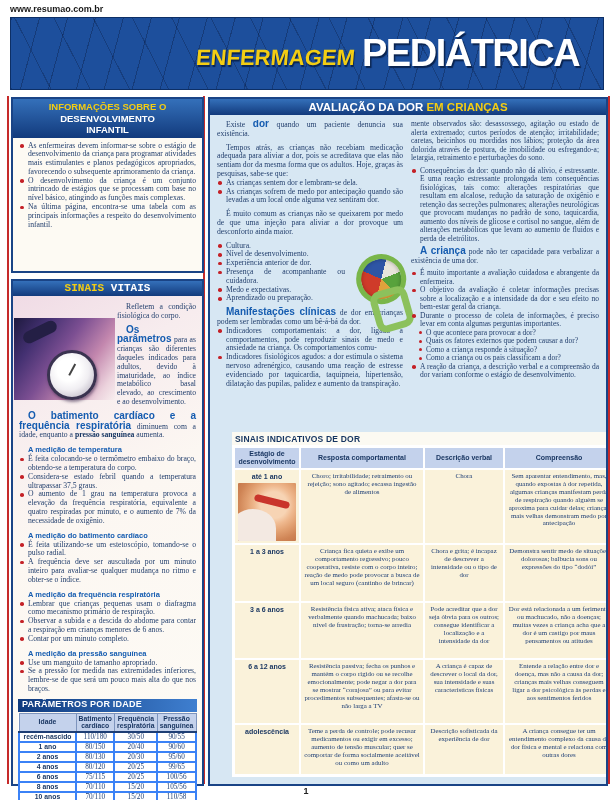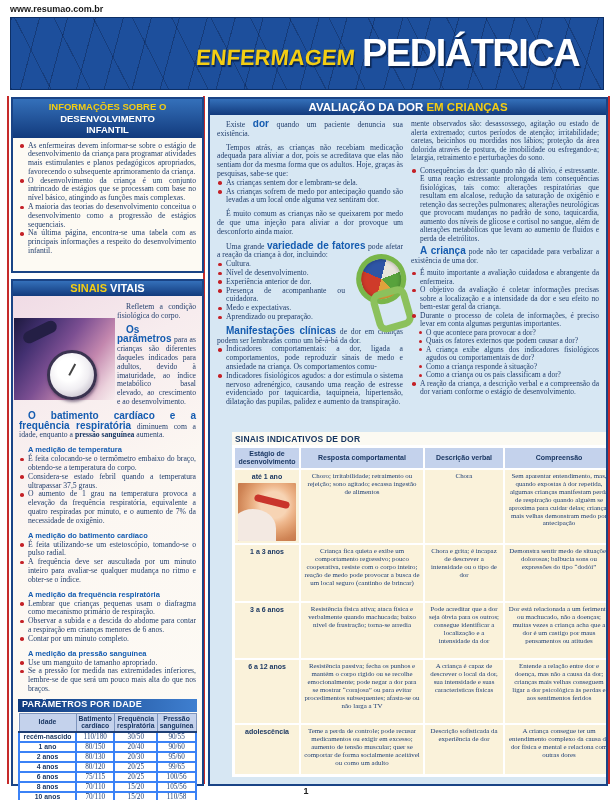--- a/index.html
+++ b/index.html
@@ -35,21 +35,21 @@
   b.blue{color:#155cb0;font-family:"Liberation Sans",sans-serif;font-size:10px;}
   b.navyb{color:#173663;}
   
   .box{position:absolute;border:2px solid #1a4486;}
   .box1{left:11px;top:97px;width:189px;height:172px;background:#fdfaf3;}
   .box2{left:11px;top:279px;width:189px;height:503px;
     background:linear-gradient(150deg,#efd9e4 0%,#f7ecee 22%,#fcf7f2 45%,#fdfbf5 100%);}
   .boxhdr{background:linear-gradient(180deg,#3470ba 0%,#123a7c 100%);text-align:center;
     font-family:"Liberation Sans",sans-serif;font-weight:bold;color:#fff;}
   .hdr3{font-size:9.5px;line-height:11.5px;padding:2px 0;}
-  .hdr1{font-size:11px;line-height:15px;height:15px;}
+  .hdr1{font-size:11px;line-height:15px;height:15px;font-family:Liberation Mono, monospace;}
   .yellow{color:#f3cd13;}
   .body1{margin:4px 6px 0;}
   
   .v-wrap{position:relative;height:486px;}
   .bp-photo{position:absolute;left:1px;top:15px;width:101px;height:82px;
     background:linear-gradient(125deg,#1e1a3e 0%,#433071 22%,#7c4f92 45%,#c387ae 68%,#ecd3dd 88%,rgba(252,247,242,0) 100%);}
   .bp-tube{position:absolute;left:8px;top:8px;width:36px;height:12px;background:#241f45;border-radius:6px;transform:rotate(-26deg);}
   .bp-gauge{position:absolute;left:33px;top:32px;width:44px;height:44px;border-radius:50%;
     background:radial-gradient(circle at 42% 38%,#fff 0 30%,#f0eef2 55%,#c9c4cf 80%,#8d8698 100%);
     border:3px solid #3a3350;box-shadow:1px 2px 3px rgba(40,20,60,.5);}
@@ -121,21 +121,20 @@
 
   <div class="box box1">
     <div class="boxhdr hdr3">
       <div class="yellow">INFORMAÇÕES SOBRE O</div>
       <div>DESENVOLVIMENTO</div>
       <div>INFANTIL</div>
     </div>
     <ul class="txt body1">
       <li class="b">As enfermeiras devem informar-se sobre o estágio de desenvolvimento da criança para programar atividades mais estimulantes e planos pedagógicos apropriados, favorecendo o subsequente aprimoramento da criança.</li>
       <li class="b">O desenvolvimento da criança é um conjunto intrincado de estágios que se processam com base no nível básico, atingindo as funções mais complexas.</li>
-      <li class="b">A maioria das teorias do desenvolvimento conceitua o desenvolvimento como a progressão de estágios sequenciais.</li>
       <li class="b">Na última página, encontra-se uma tabela com as principais informações a respeito do desenvolvimento infantil.</li>
     </ul>
   </div>
 
   <div class="box box2">
     <div class="boxhdr hdr1">
       <span class="yellow">SINAIS</span>&nbsp;<span>VITAIS</span>
     </div>
     <div class="v-wrap">
       <div class="bp-photo">
@@ -237,21 +236,20 @@
     </div>
 
     <div class="colA txt">
       <p class="ind"><span>Existe </span><b class="blue">dor</b><span> quando um paciente denuncia sua existência.</span></p>
       <p class="ind" style="margin-bottom:0">Tempos atrás, as crianças não recebiam medicação adequada para aliviar a dor, pois se acreditava que elas não sentiam dor da mesma forma que os adultos. Hoje, graças às pesquisas, sabe-se que:</p>
       <ul>
         <li class="b">As crianças sentem dor e lembram-se dela.</li>
         <li class="b">As crianças sofrem de medo por antecipação quando são levadas a um local onde alguma vez sentiram dor.</li>
       </ul>
       <p class="ind">É muito comum as crianças não se queixarem por medo de que uma injeção para aliviar a dor provoque um desconforto ainda maior.</p>
-      <p class="ind" style="margin-bottom:0"><span>Uma grande </span><b class="blue">variedade de fatores</b><span> pode afetar a reação da criança à dor, incluindo:</span></p>
       <ul class="narrow">
         <li class="b">Cultura.</li>
         <li class="b">Nível de desenvolvimento.</li>
         <li class="b">Experiência anterior de dor.</li>
         <li class="b">Presença de acompanhante ou cuidadora.</li>
         <li class="b">Medo e expectativas.</li>
         <li class="b">Aprendizado ou preparação.</li>
       </ul>
       <p class="ind" style="margin-bottom:0"><b class="blue">Manifestações clínicas</b><span> de dor em crianças podem ser lembradas como um bê-á-bá da dor.</span></p>
       <ul>
@@ -270,21 +268,20 @@
       <ul style="margin-bottom:4px">
         <li class="b">Consequências da dor: quando não dá alívio, é estressante. E uma reação estressante prolongada tem consequências fisiológicas, tais como: alterações respiratórias que resultam em alcalose, redução da saturação de oxigênio e retenção das secreções pulmonares; alterações neurológicas que provocam mudanças no padrão de sono, taquicardia, aumento dos níveis de glicose e cortisol no sangue, além de alterações metabólicas que levam ao aumento de fluidos e perda de eletrólitos.</li>
       </ul>
       <p class="ind" style="margin-bottom:4px"><b class="blue">A criança</b><span> pode não ter capacidade para verbalizar a existência de uma dor.</span></p>
       <ul style="margin-bottom:0">
         <li class="b">É muito importante a avaliação cuidadosa e abrangente da enfermeira.</li>
         <li class="b">O objetivo da avaliação é coletar informações precisas sobre a localização e a intensidade da dor e seu efeito no bem-estar geral da criança.</li>
         <li class="b">Durante o processo de coleta de informações, é preciso levar em conta algumas perguntas importantes.</li>
         <li class="s">O que acontece para provocar a dor?</li>
         <li class="s">Quais os fatores externos que podem causar a dor?</li>
-        <li class="s">A criança exibe alguns dos indicadores fisiológicos agudos ou comportamentais de dor?</li>
         <li class="s">Como a criança responde à situação?</li>
         <li class="s">Como a criança ou os pais classificam a dor?</li>
         <li class="b">A reação da criança, a descrição verbal e a compreensão da dor variam conforme o estágio de desenvolvimento.</li>
       </ul>
     </div>
 
     <div class="signs">
       <div class="signs-title">SINAIS INDICATIVOS DE DOR</div>
       <div class="stable-wrap">
         <table class="stable">

